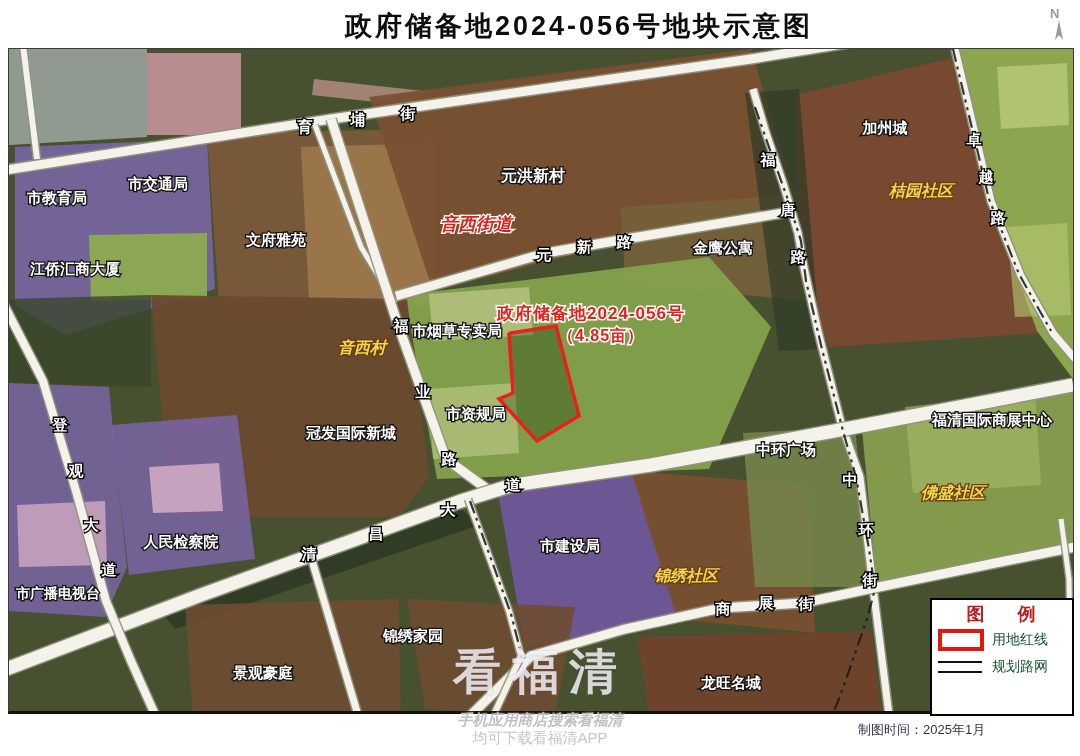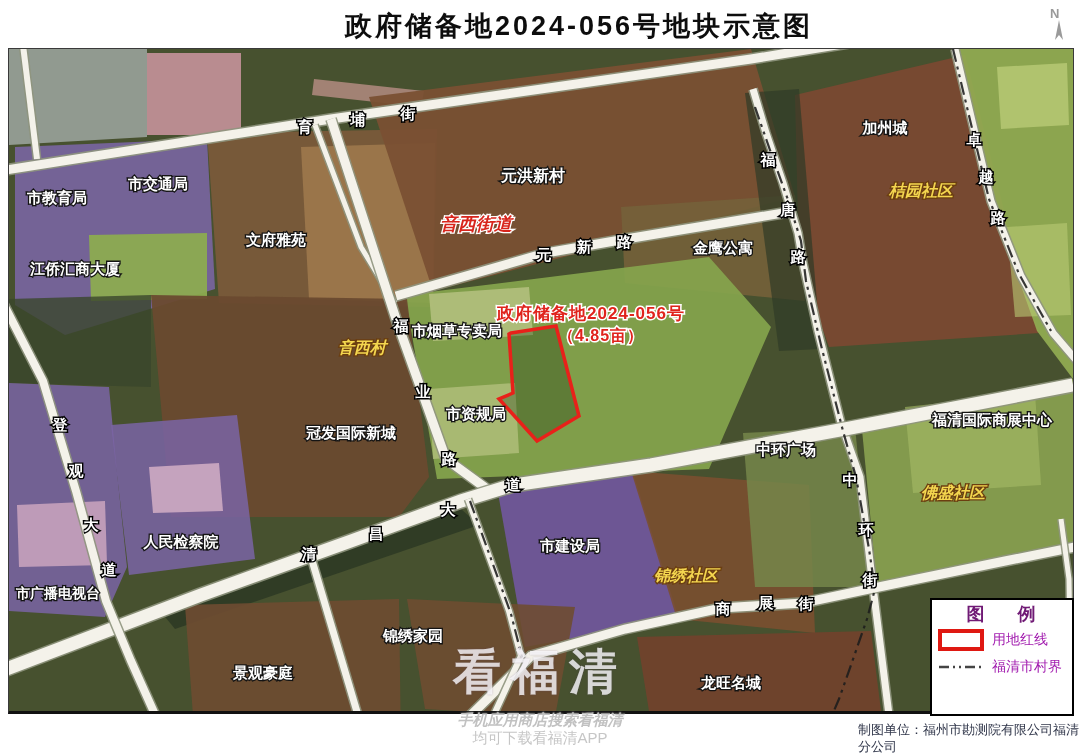--- a/index.html
+++ b/index.html
@@ -21,26 +21,26 @@
   svg text{font-family:"Liberation Sans","DejaVu Sans",sans-serif;}
   text.lbl{fill:#ffffff;stroke:#141414;stroke-width:2.6px;paint-order:stroke;font-weight:bold;}
   text.ylbl{fill:#f4d64f;stroke:#6b3e10;stroke-width:2.6px;paint-order:stroke;font-weight:bold;font-style:italic;}
   text.rlbl{fill:#d8251c;stroke:#ffffff;stroke-width:2.6px;paint-order:stroke;font-weight:bold;font-style:italic;}
   text.plbl{fill:#e0231c;stroke:#ffffff;stroke-width:3px;paint-order:stroke;font-weight:bold;letter-spacing:1px;}
   text.roadchar{fill:#ffffff;stroke:#000000;stroke-width:2.8px;paint-order:stroke;font-weight:bold;font-size:15px;}
   .legend{
     position:absolute;left:930px;top:598px;width:140px;height:112px;
     background:#ffffff;border:2px solid #000;z-index:20;padding:2px 0 0 0;
   }
-  .legend-title{text-align:center;font-size:18px;font-weight:bold;letter-spacing:14px;color:#701a75;padding-left:12px;}
+  .legend-title{text-align:center;font-size:18px;font-weight:bold;letter-spacing:14px;color:#b91c1c;padding-left:12px;}
   .legend-row{display:flex;align-items:center;height:27px;padding:0 6px;}
   .legend-icon{width:46px;min-width:46px;display:flex;align-items:center;justify-content:flex-start;}
   .icon-red-rect{width:38px;height:14px;border:4px solid #df1812;background:#fff;}
   .icon-double-line{width:44px;height:8px;border-top:2.5px solid #111;border-bottom:2.5px solid #111;}
-  .legend-label{font-size:14px;color:#a21caf;margin-left:8px;white-space:nowrap;}
+  .legend-label{font-size:14px;color:#14532d;margin-left:8px;white-space:nowrap;}
   .credits{position:absolute;left:858px;top:721px;font-size:13px;color:#30364a;line-height:17px;z-index:25;}
   .watermark{position:absolute;left:0;top:0;width:1080px;height:756px;pointer-events:none;z-index:30;text-align:center;}
   .wm-brand{position:absolute;left:50%;top:640px;transform:translateX(-50%);
     font-size:48px;font-weight:900;color:rgba(255,255,255,0.78);letter-spacing:10px;white-space:nowrap;
     text-shadow:0 0 2px rgba(90,60,120,0.35);text-align:right;}
   .wm-url{position:absolute;left:50%;top:688px;transform:translateX(-50%);
     font-size:19px;font-weight:bold;color:rgba(255,255,255,0.62);letter-spacing:2px;white-space:nowrap;}
   .wm-line1{position:absolute;left:50%;top:711px;transform:translateX(-50%);
     font-size:15px;font-weight:bold;color:rgba(190,190,190,0.95);text-shadow:0 0 2px rgba(255,255,255,0.8);white-space:nowrap;font-style:italic;}
   .wm-line2{position:absolute;left:50%;top:729px;transform:translateX(-50%);
@@ -182,30 +182,27 @@
 <div class="legend">
   <div class="legend-title">图 例</div>
   <div class="legend-row">
     <span class="legend-icon">
         <span class="icon-red-rect"></span>
       </span>
     <span class="legend-label">用地红线</span>
   </div>
   <div class="legend-row">
     <span class="legend-icon">
-      <svg width="46" height="8">
-          <line x1="1" y1="4" x2="45" y2="4" stroke="#444" stroke-width="2.5" stroke-dasharray="10 4 2 4 2 4"></line>
-        </svg>
-    </span>
-    <span class="legend-label">福清市村界</span>
+        <span class="icon-double-line"></span>
+      </span>
+    <span class="legend-label">规划路网</span>
   </div>
 </div>
 
 <div class="credits">
-  <div>制图单位：福州市勘测院有限公司福清分公司</div>
   <div>制图时间：2025年1月</div>
 </div>
 
 <div class="watermark">
   <div class="wm-brand">看福清</div>
   <div class="wm-line1">手机应用商店搜索看福清</div>
   <div class="wm-line2">均可下载看福清APP</div>
 </div>
 
 </body></html>

